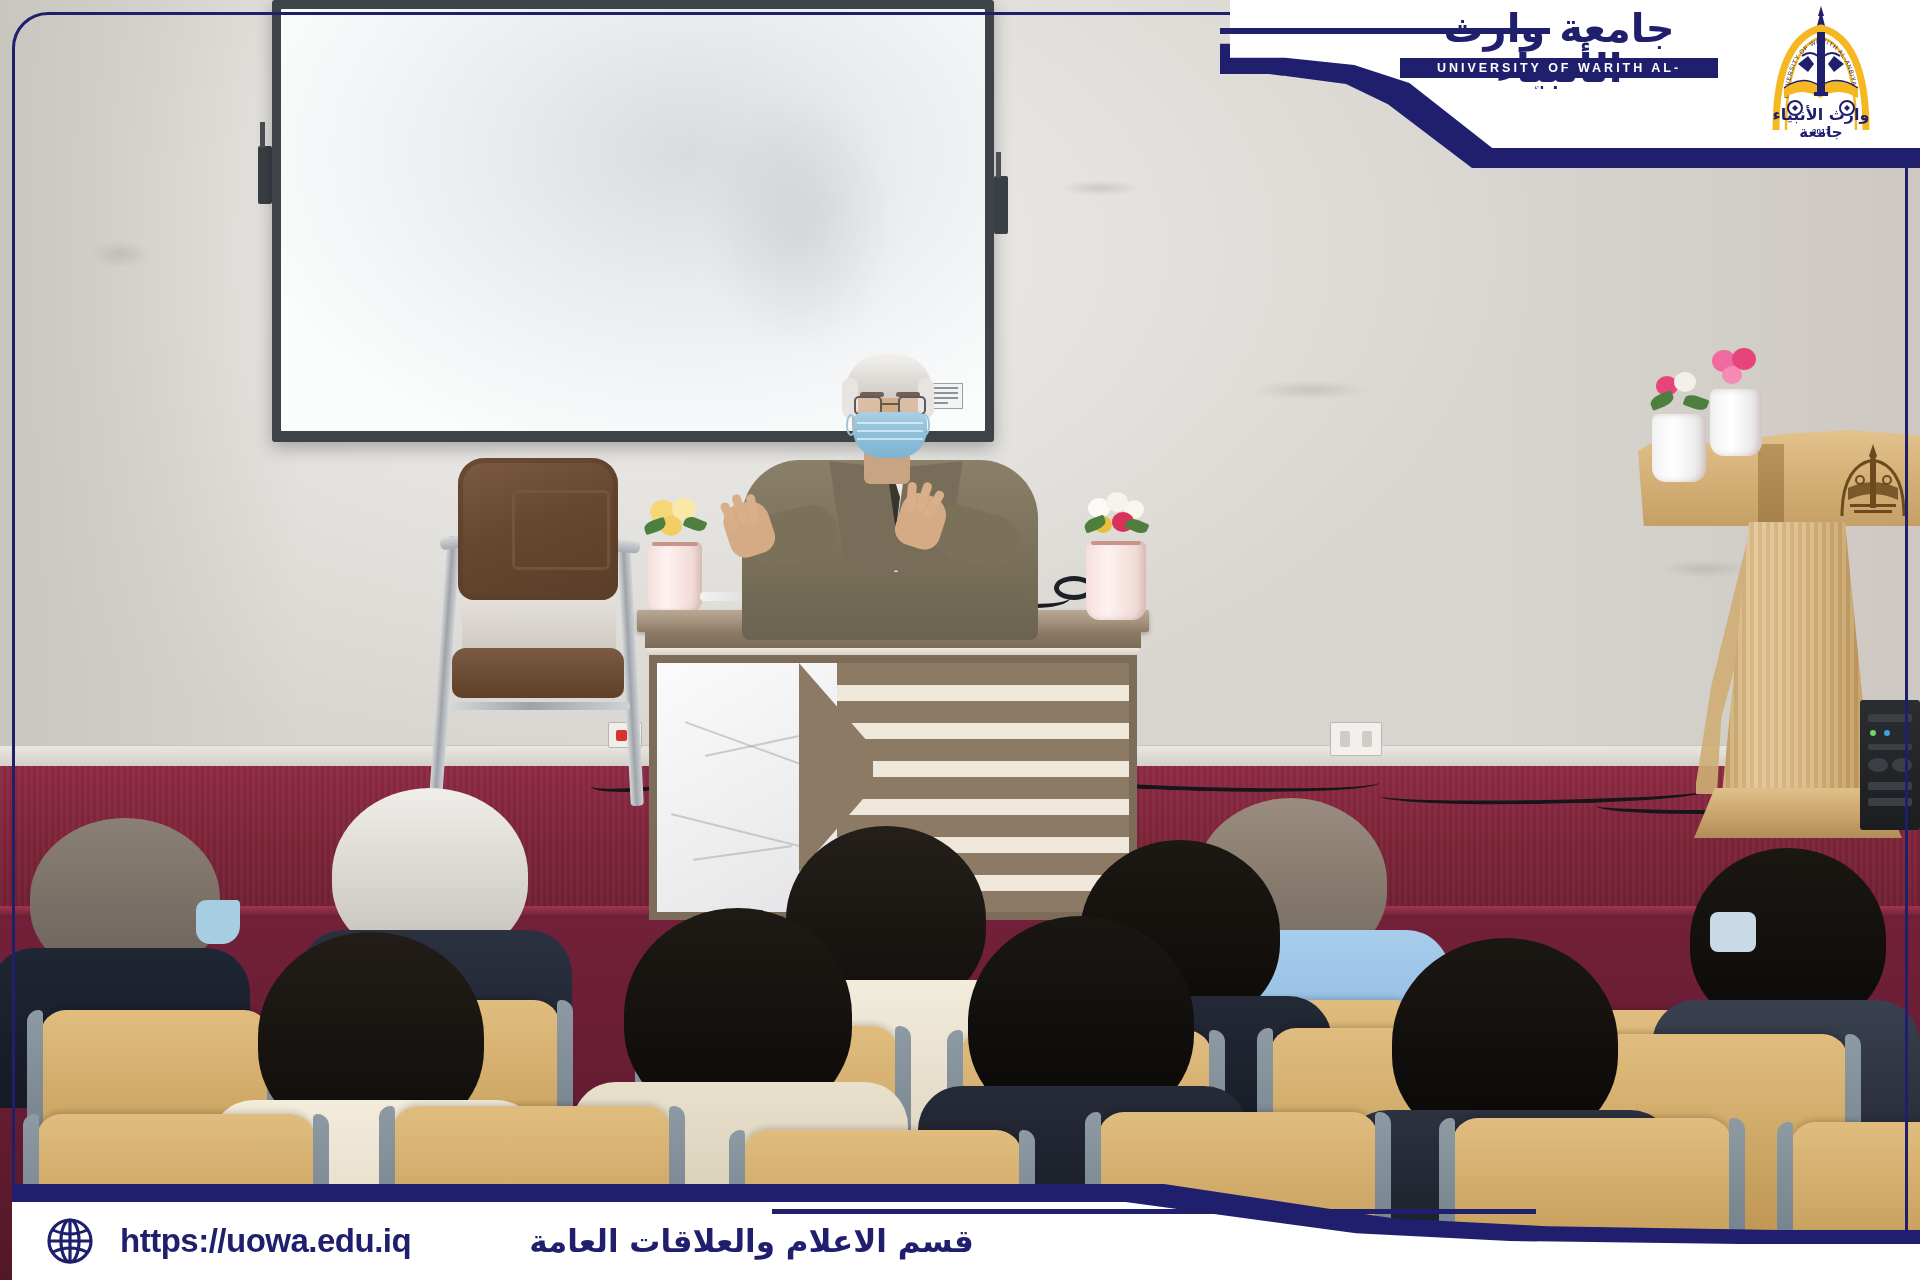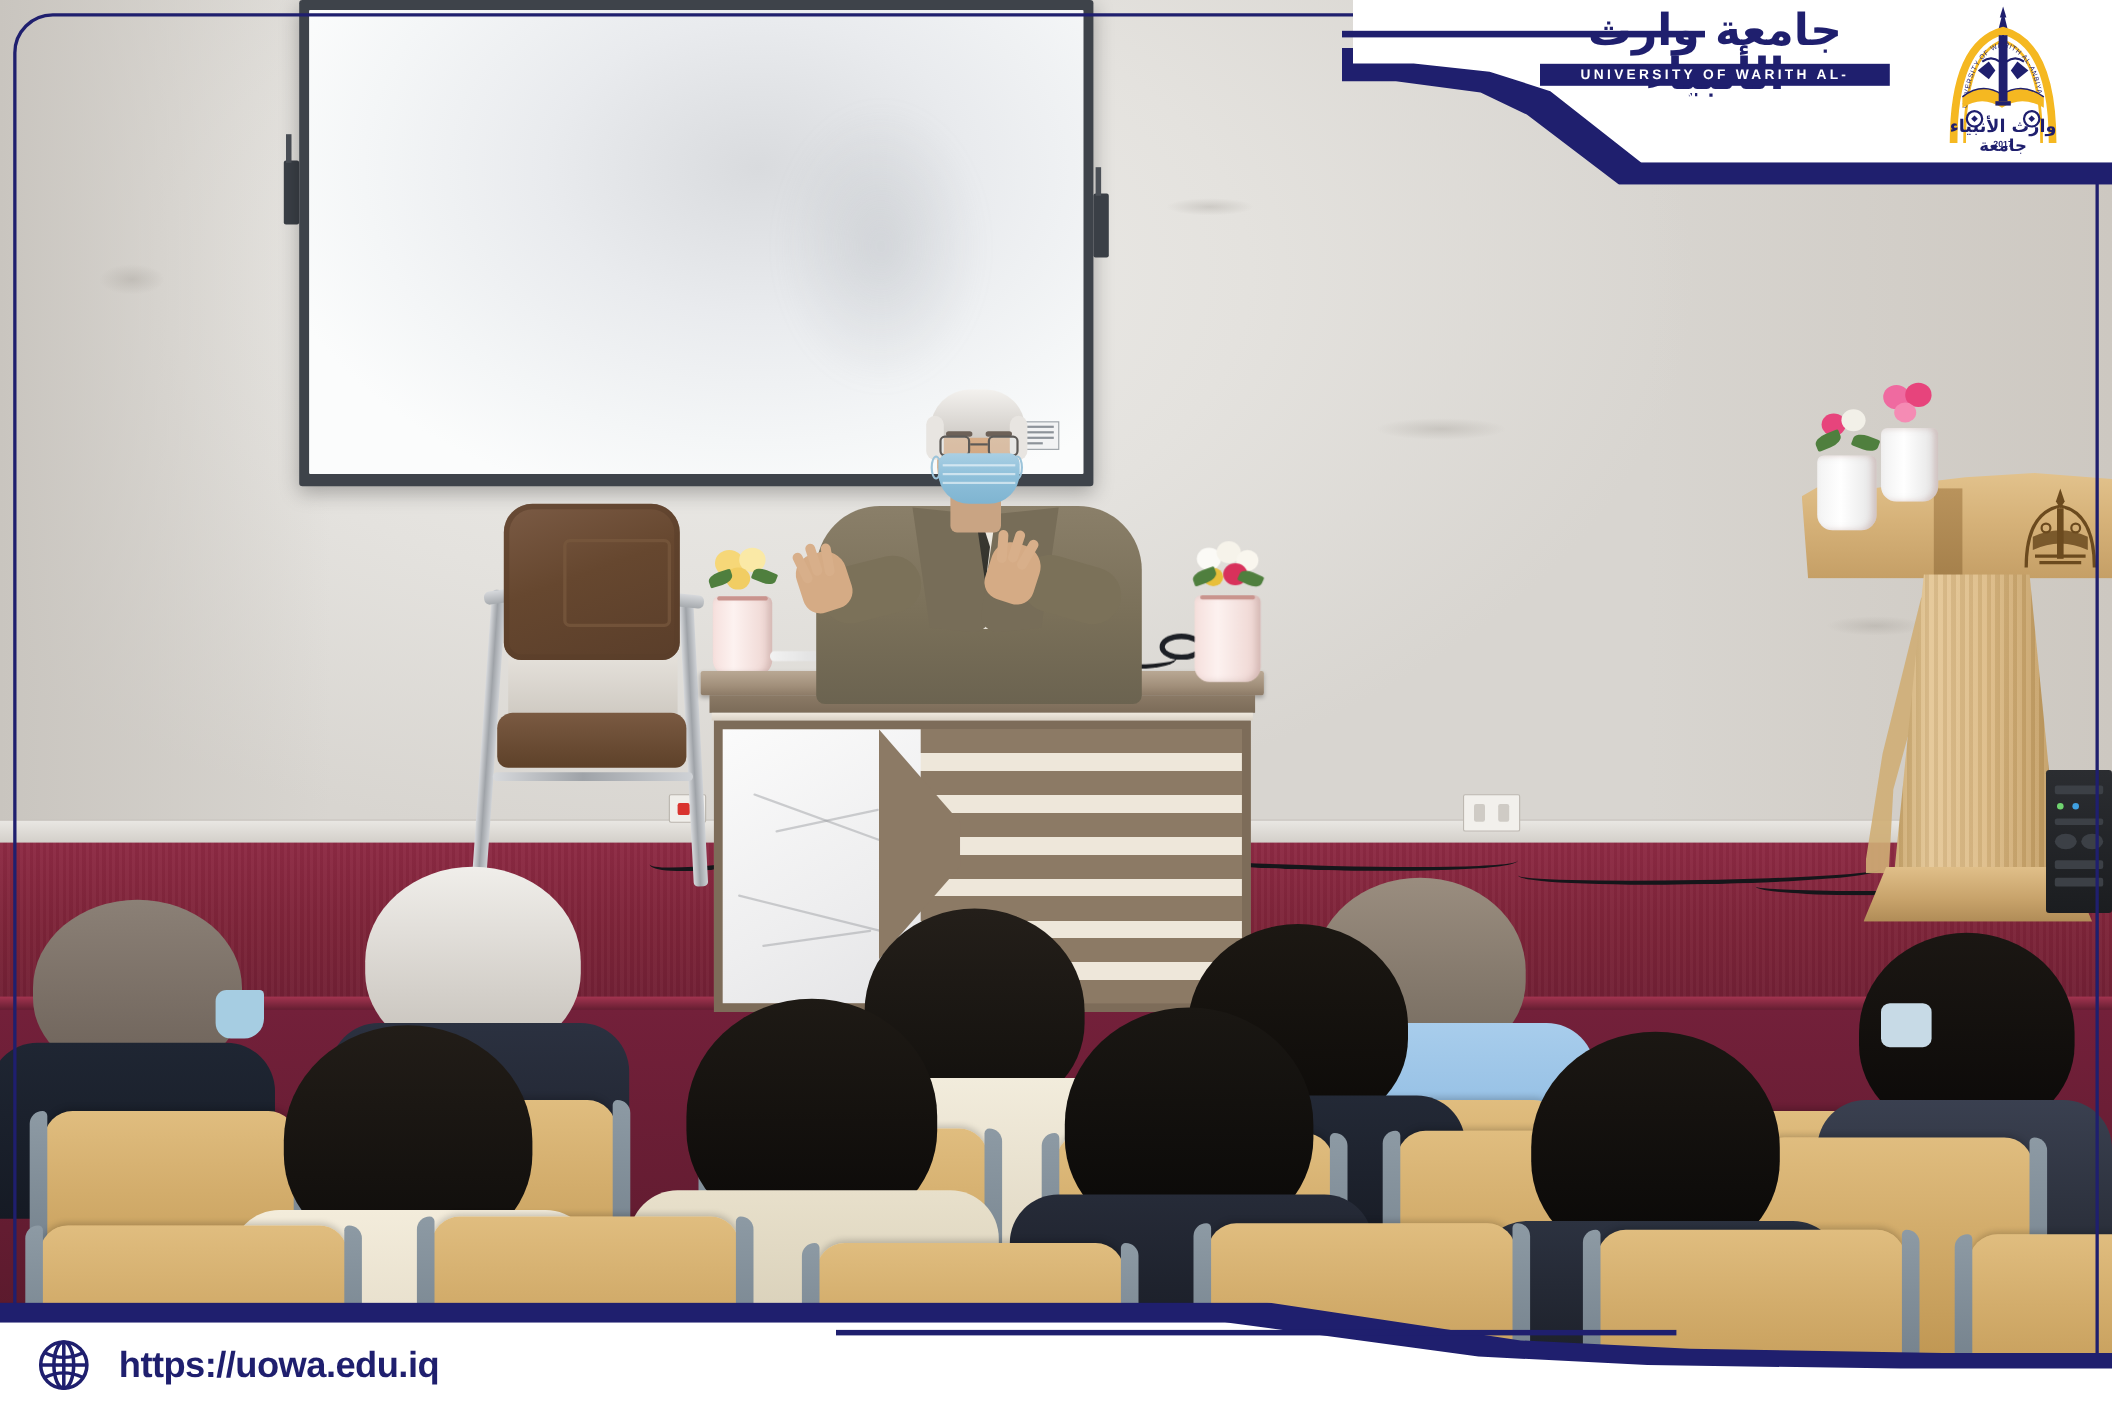--- a/index.html
+++ b/index.html
@@ -372,21 +372,21 @@
     letter-spacing:-1px;
   }
   .wm-en {
     position:absolute; left:6px; right:6px; top:50px; height:20px;
     background:#1f1f6e; color:#ffffff; font-size:12.5px; font-weight:bold;
     letter-spacing:3px; text-align:center; line-height:20px;
     font-family:"Liberation Sans", sans-serif;
   }
 
   
-  .ftr-wrap { position:absolute; left:0; bottom:0; width:1524px; height:96px; }
+  .ftr-wrap { position:absolute; left:12px; bottom:0; width:1524px; height:96px; }
   .ftr-navy {
     position:absolute; left:0; bottom:0; width:1920px; height:96px;
     background:#1f1f6e;
     clip-path:polygon(0 0, 60% 0, 72% 36%, 80% 44%, 92% 48%, 100% 48%, 100% 100%, 0 100%);
   }
   .ftr-white {
     position:absolute; left:0; bottom:0; width:1920px; height:78px;
     background:#ffffff;
     clip-path:polygon(0 0, 58% 0, 70% 40%, 78% 50%, 90% 54%, 100% 54%, 100% 100%, 0 100%);
   }
@@ -723,16 +723,17 @@
         <svg viewBox="0 0 48 48" width="48" height="48" aria-hidden="true">
           <circle cx="24" cy="24" r="21" fill="none" stroke="#1f1f6e" stroke-width="3.2"></circle>
           <ellipse cx="24" cy="24" rx="9" ry="21" fill="none" stroke="#1f1f6e" stroke-width="3.2"></ellipse>
           <line x1="3" y1="24" x2="45" y2="24" stroke="#1f1f6e" stroke-width="3.2"></line>
           <path d="M7 13 Q24 21 41 13" fill="none" stroke="#1f1f6e" stroke-width="3"></path>
           <path d="M7 35 Q24 27 41 35" fill="none" stroke="#1f1f6e" stroke-width="3"></path>
           <line x1="24" y1="3" x2="24" y2="45" stroke="#1f1f6e" stroke-width="3.2"></line>
         </svg>
       </span>
       <span class="ftr-url">https://uowa.edu.iq</span>
+      <span class="ftr-ar">قسم الاعلام والعلاقات العامة</span>
     </div>
   </div>
 
 </div>
 
 </body></html>

